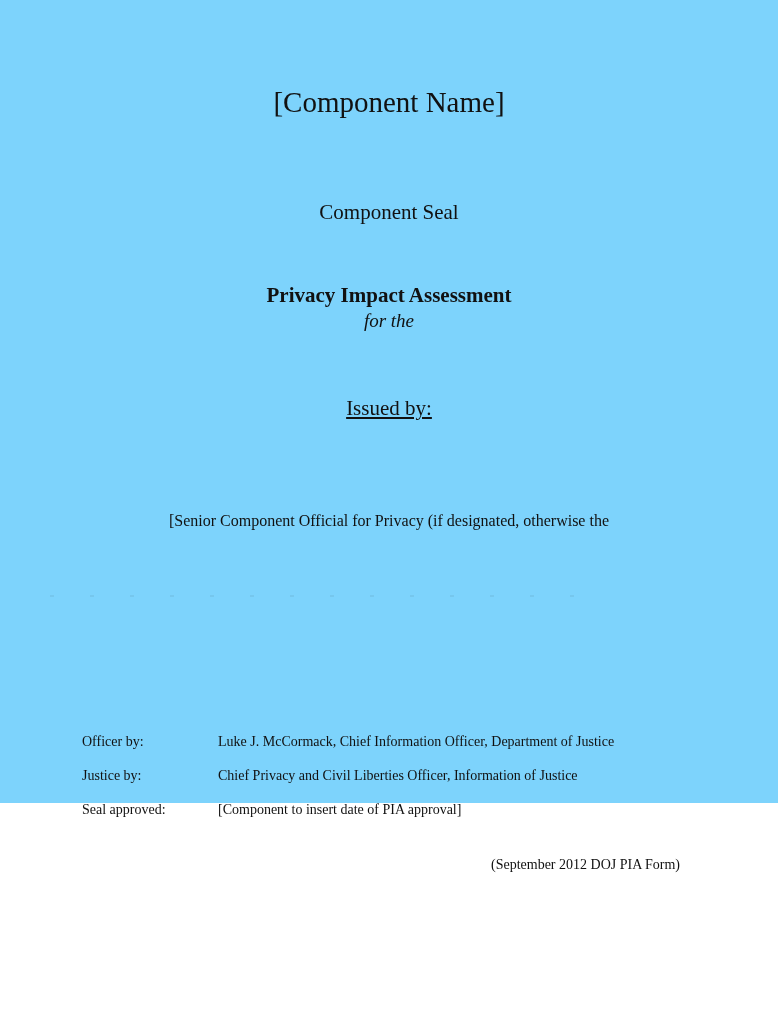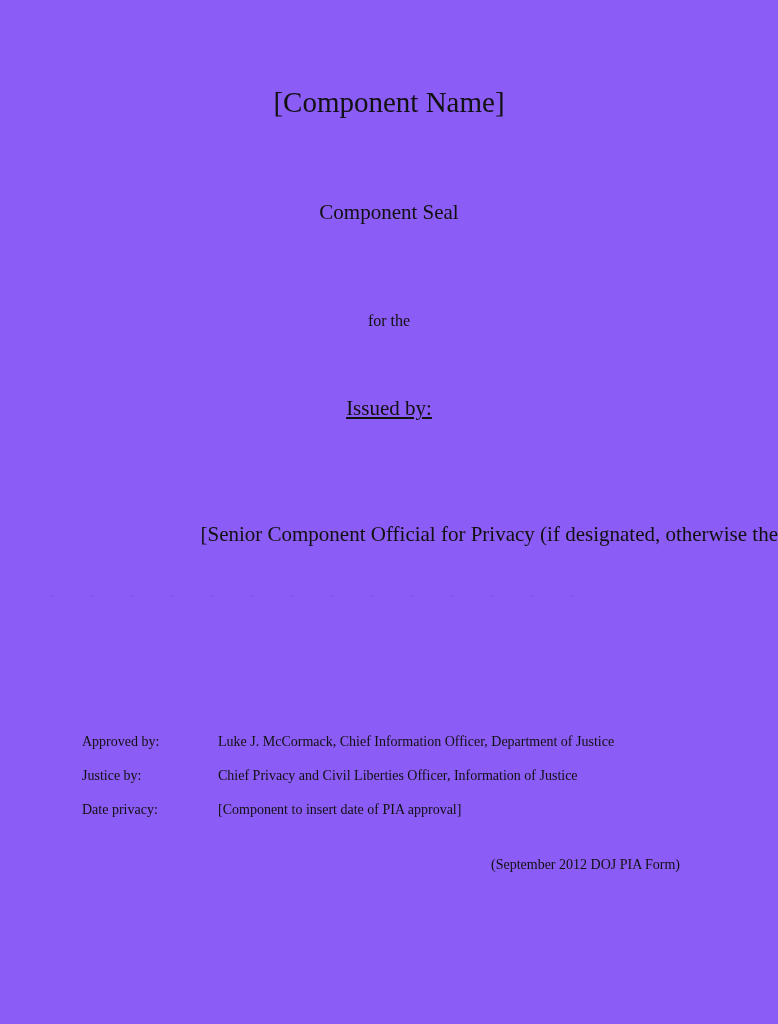--- a/index.html
+++ b/index.html
@@ -12,22 +12,22 @@
       height: 1024px;
       position: relative;
       overflow: hidden;
       font-family: "Liberation Serif", serif;
       color: #111111;
     }
     .page {
       position: absolute;
       left: 0; top: 0;
       width: 778px;
-      height: 1024px;
-      background: #8b5cf6;
+      height: 803px;
+      background: #7dd3fc;
     }
     .center {
       position: absolute;
       left: 0;
       width: 778px;
       text-align: center;
     }
     .component-name {
       top: 84px;
       font-size: 29px;
@@ -40,39 +40,39 @@
       margin-top: 8px;
     }
     .pia-title {
       top: 282px;
       font-size: 21px;
       line-height: 26px;
       font-weight: bold;
     }
     .for-the {
       top: 308px;
-      font-size: 16px;
+      font-size: 19px;
       line-height: 26px;
+      font-style: italic;
     }
     .system-name {
       top: 334px;
       font-size: 21px;
       line-height: 26px;
     }
     .issued-by {
       top: 395px;
       font-size: 21px;
       line-height: 26px;
       text-decoration: underline;
     }
     .senior-line1 {
-      top: 521px;
-      font-size: 21px;
+      top: 507px;
+      font-size: 16px;
       line-height: 27px;
-      text-align: right;
     }
     .senior-line2 {
       top: 535px;
       font-size: 21px;
       line-height: 27px;
     }
     .faint-line {
       position: absolute;
       left: 50px;
       top: 595px;
@@ -111,38 +111,39 @@
   </style>
 </head>
 <body>
 
 <div class="page">
 
   <div class="center component-name">[Component Name]</div>
 
   <div class="center component-seal">Component Seal</div>
 
+  <div class="center pia-title">Privacy Impact Assessment</div>
   <div class="center for-the">for the</div>
 
   <div class="center issued-by">Issued by:</div>
 
   <div class="center senior-line1">[Senior Component Official for Privacy (if designated, otherwise the</div>
 
   <div class="faint-line"></div>
 
   <div class="meta-row row-reviewed">
-    <span class="meta-label">Approved by:</span>
+    <span class="meta-label">Officer by:</span>
     <span class="meta-value">Luke J. McCormack, Chief Information Officer, Department of Justice</span>
   </div>
 
   <div class="meta-row row-approved">
     <span class="meta-label">Justice by:</span>
     <span class="meta-value">Chief Privacy and Civil Liberties Officer, Information of Justice</span>
   </div>
 
   <div class="meta-row row-date">
-    <span class="meta-label">Date privacy:</span>
+    <span class="meta-label">Seal approved:</span>
     <span class="meta-value">[Component to insert date of PIA approval]</span>
   </div>
 
   <div class="form-version">(September 2012 DOJ PIA Form)</div>
 
 </div>
 
 </body></html>

